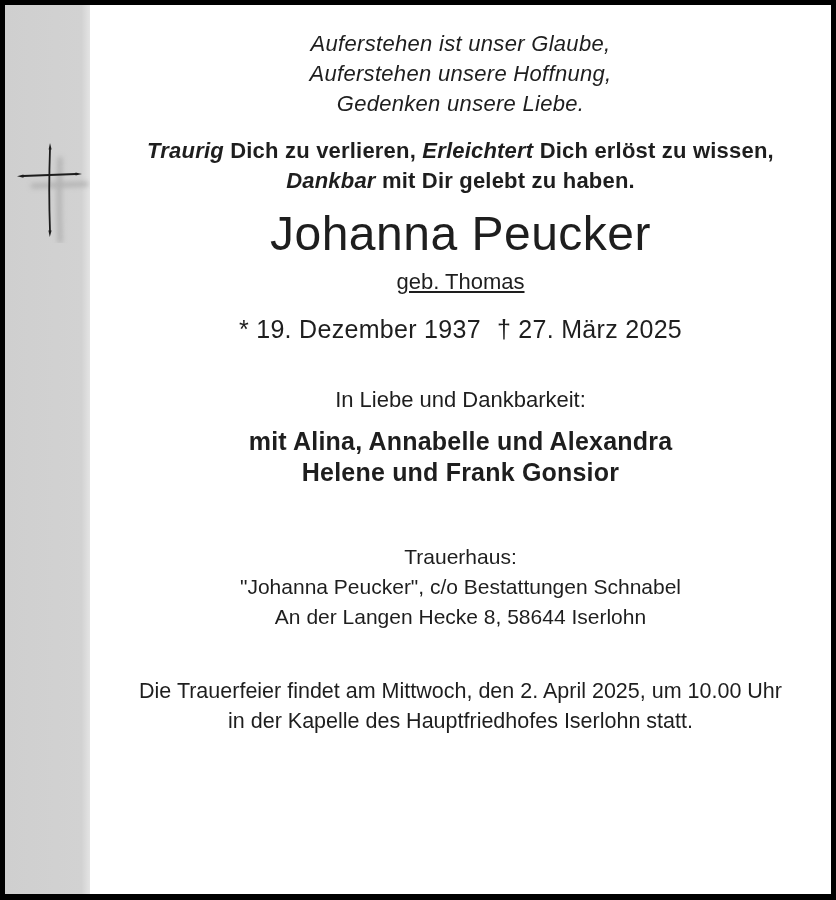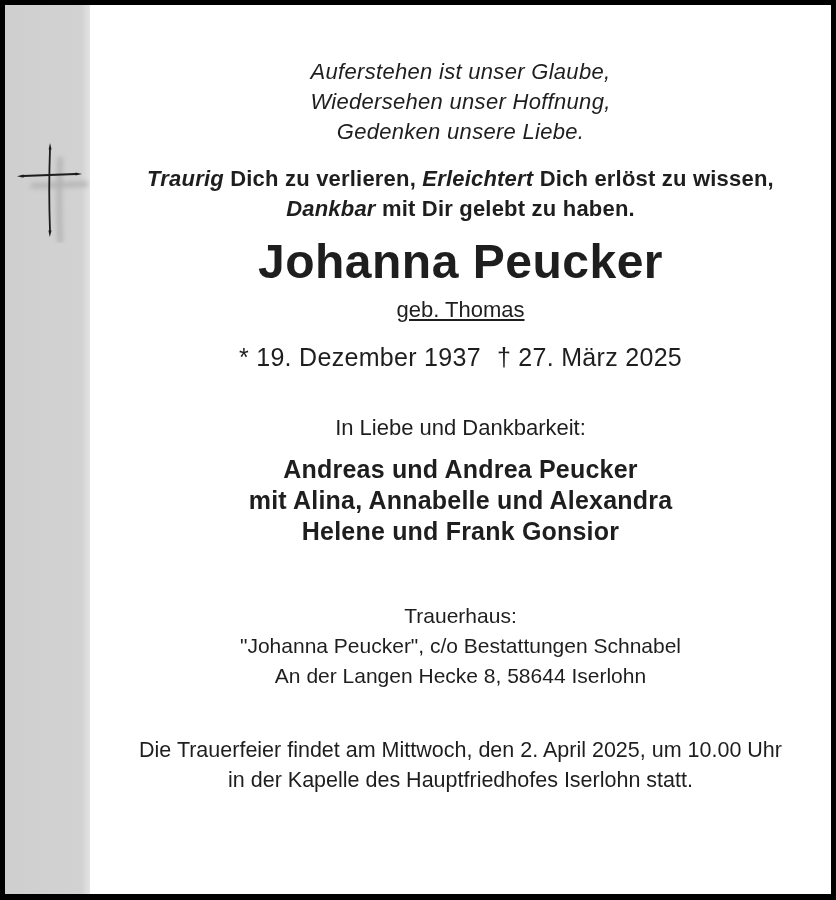--- a/index.html
+++ b/index.html
@@ -40,42 +40,42 @@
     height: 104px;
   }
   .content {
     position: absolute;
     left: 85px;
     top: 0;
     right: 0;
     bottom: 0;
     text-align: center;
     color: #1e1e1e;
-    padding-top: 52px;
+    padding-top: 24px;
     box-sizing: border-box;
   }
   .verse {
     font-size: 22px;
     line-height: 30px;
     font-style: italic;
     letter-spacing: 0.3px;
   }
   .farewell {
     margin-top: 17px;
     font-size: 22px;
     line-height: 30px;
     letter-spacing: 0.2px;
     font-weight: bold;
   }
   .farewell .it { font-style: italic; }
   .deceased-name {
     margin-top: 10px;
     font-size: 48px;
     line-height: 56px;
-    font-weight: 700;
+    font-weight: 400;
     letter-spacing: 0.5px;
   }
   .birth-name {
     margin-top: 6px;
     font-size: 22px;
     line-height: 28px;
     text-decoration: underline;
   }
   .dates {
     margin-top: 18px;
@@ -141,41 +141,40 @@
             <path d="M61.5,33.6 L68,34.9 L61.5,36.6 Z"></path>
           </g>
         </svg>
       </div>
     </div>
 
     <div class="content">
 
       <div class="verse">
         <div>Auferstehen ist unser Glaube,</div>
-        <div>Wiedersehen unser Hoffnung,</div>
+        <div>Auferstehen unsere Hoffnung,</div>
         <div>Gedenken unsere Liebe.</div>
       </div>
 
       <div class="farewell">
         <div><span class="it">Traurig</span><span> Dich zu verlieren, </span><span class="it">Erleichtert</span><span> Dich erlöst zu wissen,</span></div>
         <div><span class="it">Dankbar</span><span> mit Dir gelebt zu haben.</span></div>
       </div>
 
       <div class="deceased-name">Johanna Peucker</div>
       <div class="birth-name">geb. Thomas</div>
 
       <div class="dates">
         <span>* 19. Dezember 1937</span>
         <span>† 27. März 2025</span>
       </div>
 
       <div class="dedication-intro">In Liebe und Dankbarkeit:</div>
 
       <div class="mourners">
-        <div>Andreas und Andrea Peucker</div>
         <div>mit Alina, Annabelle und Alexandra</div>
         <div>Helene und Frank Gonsior</div>
       </div>
 
       <div class="funeral-home">
         <div>Trauerhaus:</div>
         <div>"Johanna Peucker", c/o Bestattungen Schnabel</div>
         <div>An der Langen Hecke 8, 58644 Iserlohn</div>
       </div>
 

